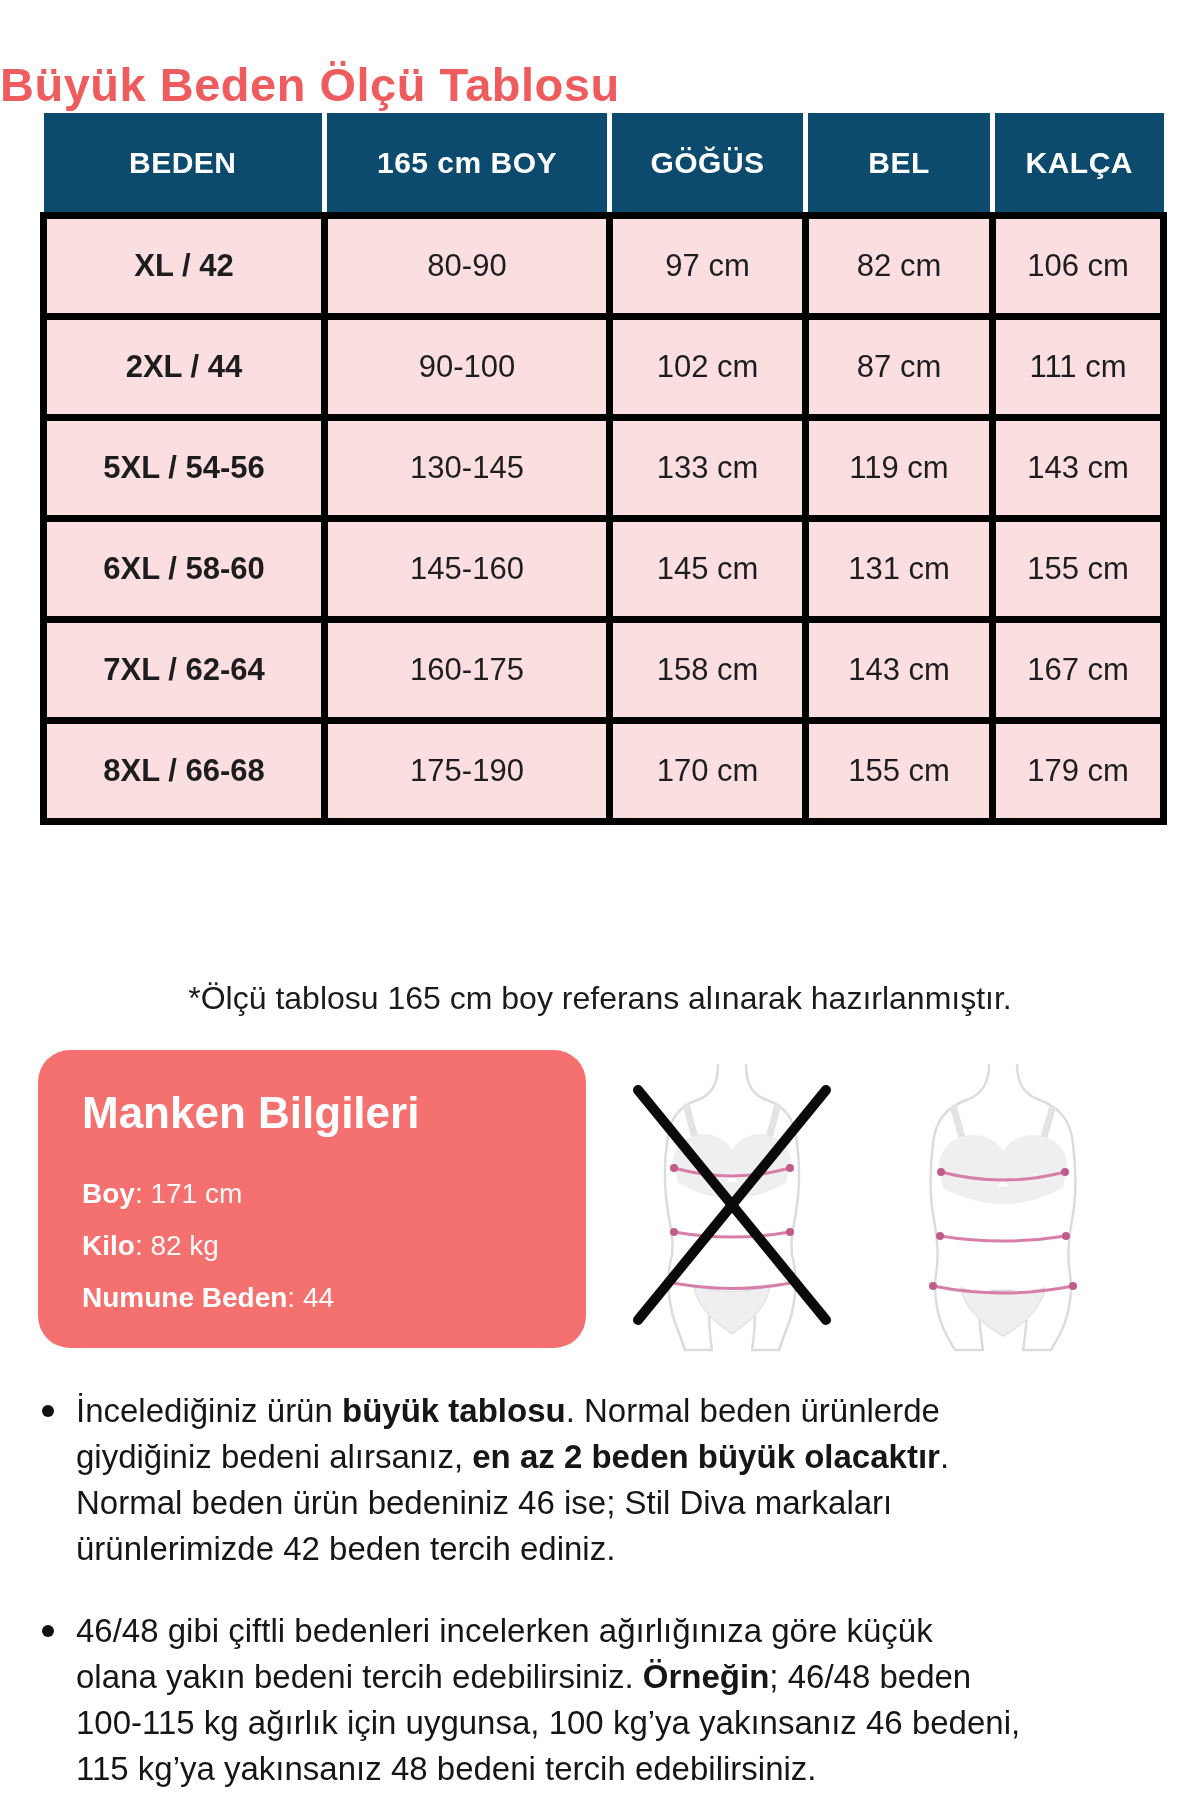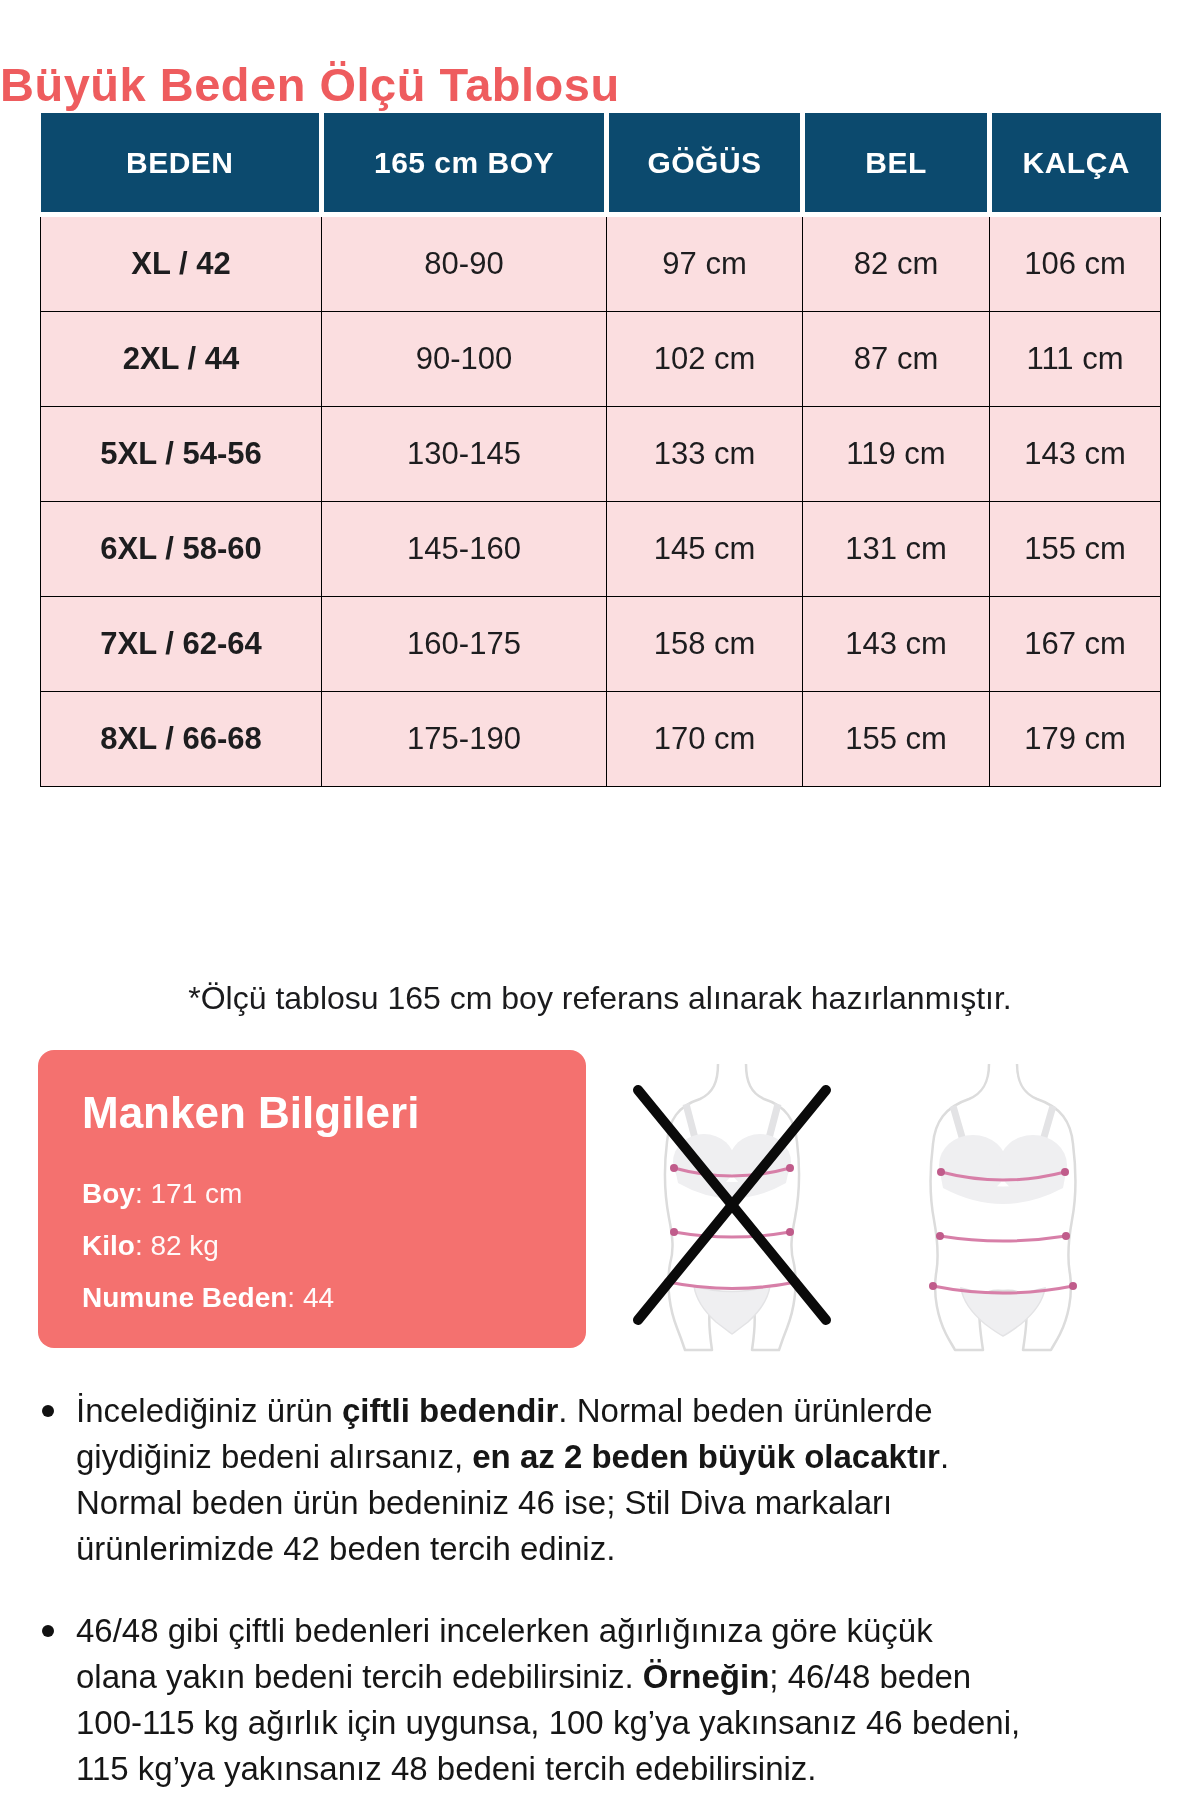--- a/index.html
+++ b/index.html
@@ -38,38 +38,38 @@
     text-align: center; vertical-align: middle;
     letter-spacing: 0.5px;
   }
   table.size-table th:first-child { border-left: none; }
   table.size-table th:last-child  { border-right: none; }
   table.size-table td {
     background: #fbdee0;
     color: #1d1d1f;
     font-size: 31px;
     height: 92px;
-    border: 1px solid #000000;
+    border: 7px solid #000000;
     text-align: center; vertical-align: middle;
   }
   table.size-table td.size-col { font-weight: bold; font-size: 31px; }
 
   
   .footnote {
     position: absolute; top: 980px; left: 0; width: 100%;
     text-align: center;
     font-size: 32px; color: #1b1b1d;
   }
 
   
   .model-card {
     position: absolute; left: 38px; top: 1050px;
     width: 548px; height: 298px;
     background: #f4716f;
-    border-radius: 16px;
+    border-radius: 32px;
     box-sizing: border-box;
     padding: 34px 44px 0 44px;
     color: #ffffff;
   }
   .model-card .card-title {
     font-size: 44px; font-weight: bold;
     margin: 4px 0 30px 0;
   }
   .model-field {
     font-size: 28px; line-height: 52px;
@@ -227,21 +227,21 @@
       <path d="M47,174 Q110,184 173,174" fill="none" stroke="#d77fa8" stroke-width="3"></path>
       <circle cx="47" cy="174" r="4" fill="#c05c8b"></circle>
         <circle cx="173" cy="174" r="4" fill="#c05c8b"></circle>
       <path d="M40,224 Q110,238 180,224" fill="none" stroke="#d77fa8" stroke-width="3"></path>
       <circle cx="40" cy="224" r="4" fill="#c05c8b"></circle>
         <circle cx="180" cy="224" r="4" fill="#c05c8b"></circle>
     </svg>
   </div>
 
   <div class="notes">
-      <div class="note"><span>İncelediğiniz ürün </span><span class="b">çiftli bedendir</span><span>. Normal beden ürünlerde
+      <div class="note"><span>İncelediğiniz ürün </span><span class="b">büyük tablosu</span><span>. Normal beden ürünlerde
 giydiğiniz bedeni alırsanız, </span><span class="b">en az 2 beden büyük olacaktır</span><span>.
 Normal beden ürün bedeniniz 46 ise; Stil Diva markaları
 ürünlerimizde 42 beden tercih ediniz.</span></div>
       <div class="note"><span>46/48 gibi çiftli bedenleri incelerken ağırlığınıza göre küçük
 olana yakın bedeni tercih edebilirsiniz. </span><span class="b">Örneğin</span><span>; 46/48 beden
 100-115 kg ağırlık için uygunsa, 100 kg’ya yakınsanız 46 bedeni,
 115 kg’ya yakınsanız 48 bedeni tercih edebilirsiniz.</span></div>
     </div>
 
 </div>

